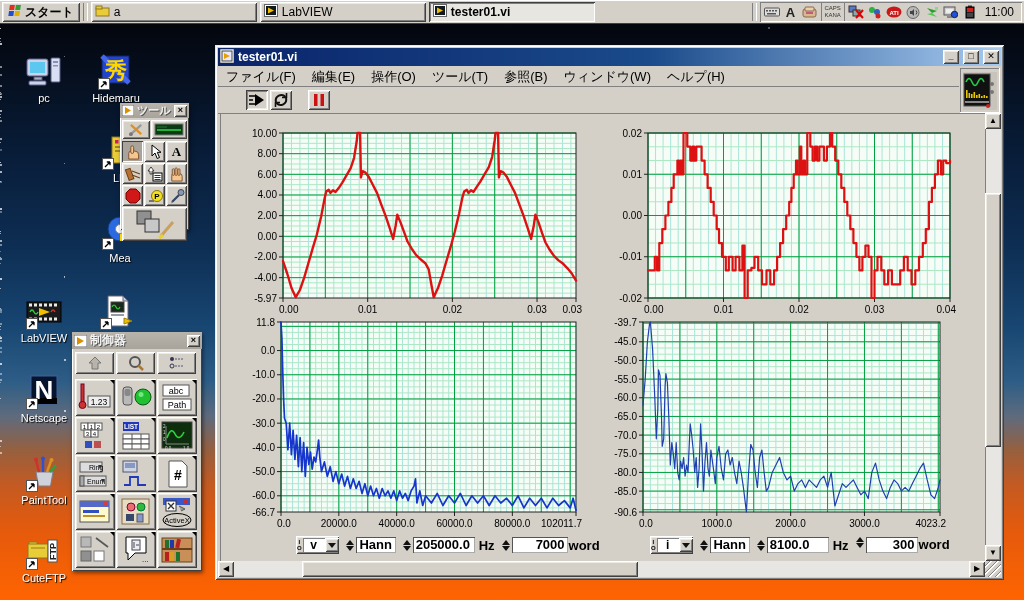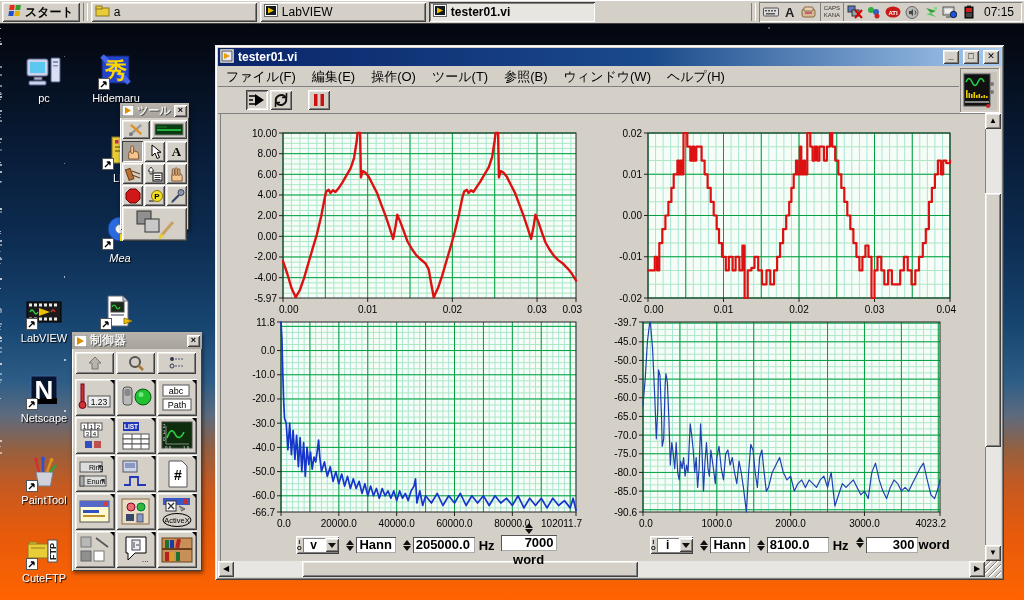--- a/index.html
+++ b/index.html
@@ -196,21 +196,21 @@
             <rect x="18.5" y="6" width="3.5" height="3.5" fill="#22aa66"></rect>
             <rect x="13" y="12" width="9" height="2" fill="#a08828"></rect>
             <rect x="13" y="16" width="9" height="2" fill="#a08828"></rect>
             <rect x="25" y="8" width="6" height="10" fill="#f4b8d0" stroke="#b06080"></rect>
           </svg><svg width="12" height="12" viewBox="0 0 12 12" style="position:absolute;left:0;bottom:0;">
             <rect x="0.5" y="0.5" width="11" height="11" fill="#fff" stroke="#555"></rect>
             <path d="M3 9 L8 4 M8 4 H4.8 M8 4 V7.2" stroke="#000" stroke-width="1.3" fill="none"></path>
           </svg></div>
       <div class="dicon-label">LH</div>
       </div>
-      <div class="dicon" style="left: 84px; top: 190px; font-style: italic;">
+      <div class="dicon" style="left: 84px; top: 190px;">
       <div class="dicon-img"><svg width="36" height="36" viewBox="0 0 36 36">
             <circle cx="18" cy="15" r="12" fill="#2a6ae0" stroke="#123a80"></circle>
             <path d="M18 3 a12 12 0 0 1 0 24 z" fill="#ffd700"></path>
             <circle cx="18" cy="15" r="4.5" fill="#fff" stroke="#888"></circle>
           </svg><svg width="12" height="12" viewBox="0 0 12 12" style="position:absolute;left:0;bottom:0;">
             <rect x="0.5" y="0.5" width="11" height="11" fill="#fff" stroke="#555"></rect>
             <path d="M3 9 L8 4 M8 4 H4.8 M8 4 V7.2" stroke="#000" stroke-width="1.3" fill="none"></path>
           </svg></div>
       <div class="dicon-label">Mea</div>
       </div>
@@ -411,21 +411,21 @@
           </span>
           <span class="tray-ico">
             <svg width="10" height="14" viewBox="0 0 10 14">
               <rect x="3" y="0.5" width="4" height="2" fill="#333"></rect>
               <rect x="1" y="2" width="8" height="11" fill="#222" stroke="#000"></rect>
               <rect x="2" y="3" width="6" height="4" fill="#d02020"></rect>
               <rect x="2" y="8" width="6" height="4" fill="#444"></rect>
             </svg>
           </span>
         </span>
-      <span id="tray-clock">07:15</span>
+      <span id="tray-clock">11:00</span>
     </div>
   </div>
 
   <div id="vi-window">
     <div id="vi-titlebar">
       <span>
         <svg width="14" height="14" viewBox="0 0 14 14">
             <rect x="0" y="0" width="14" height="14" fill="#fff" stroke="#777"></rect>
             <rect x="2" y="2" width="10" height="10" fill="#e8e8ff" stroke="#444"></rect>
             <path d="M4 4 L10 7 L4 10 Z" fill="#e8a000"></path>
@@ -1291,21 +1291,21 @@
       <span class="val-box" style="width:34px;text-align:center;">Hann</span>
     </span>
     <span style="display:flex;align-items:center;gap:1px;">
       <span class="spinner">
           <span class="tri-up"></span>
           <span class="tri-down"></span>
         </span>
       <span class="val-box" style="width:56px;">205000.0</span>
       <span class="unit-label" style="margin-left:3px;">Hz</span>
     </span>
-    <span style="display:flex;align-items:center;gap:1px;flex-direction:column;">
+    <span style="display:flex;align-items:center;gap:1px;">
       <span class="spinner">
           <span class="tri-up"></span>
           <span class="tri-down"></span>
         </span>
       <span class="val-box" style="width:50px;text-align:right;">7000</span>
       <span class="unit-label">word</span>
     </span>
   </div>
   <div class="ctl-row" style="left:650px;top:534px;z-index:15;">
     <span class="io-combo raised">

